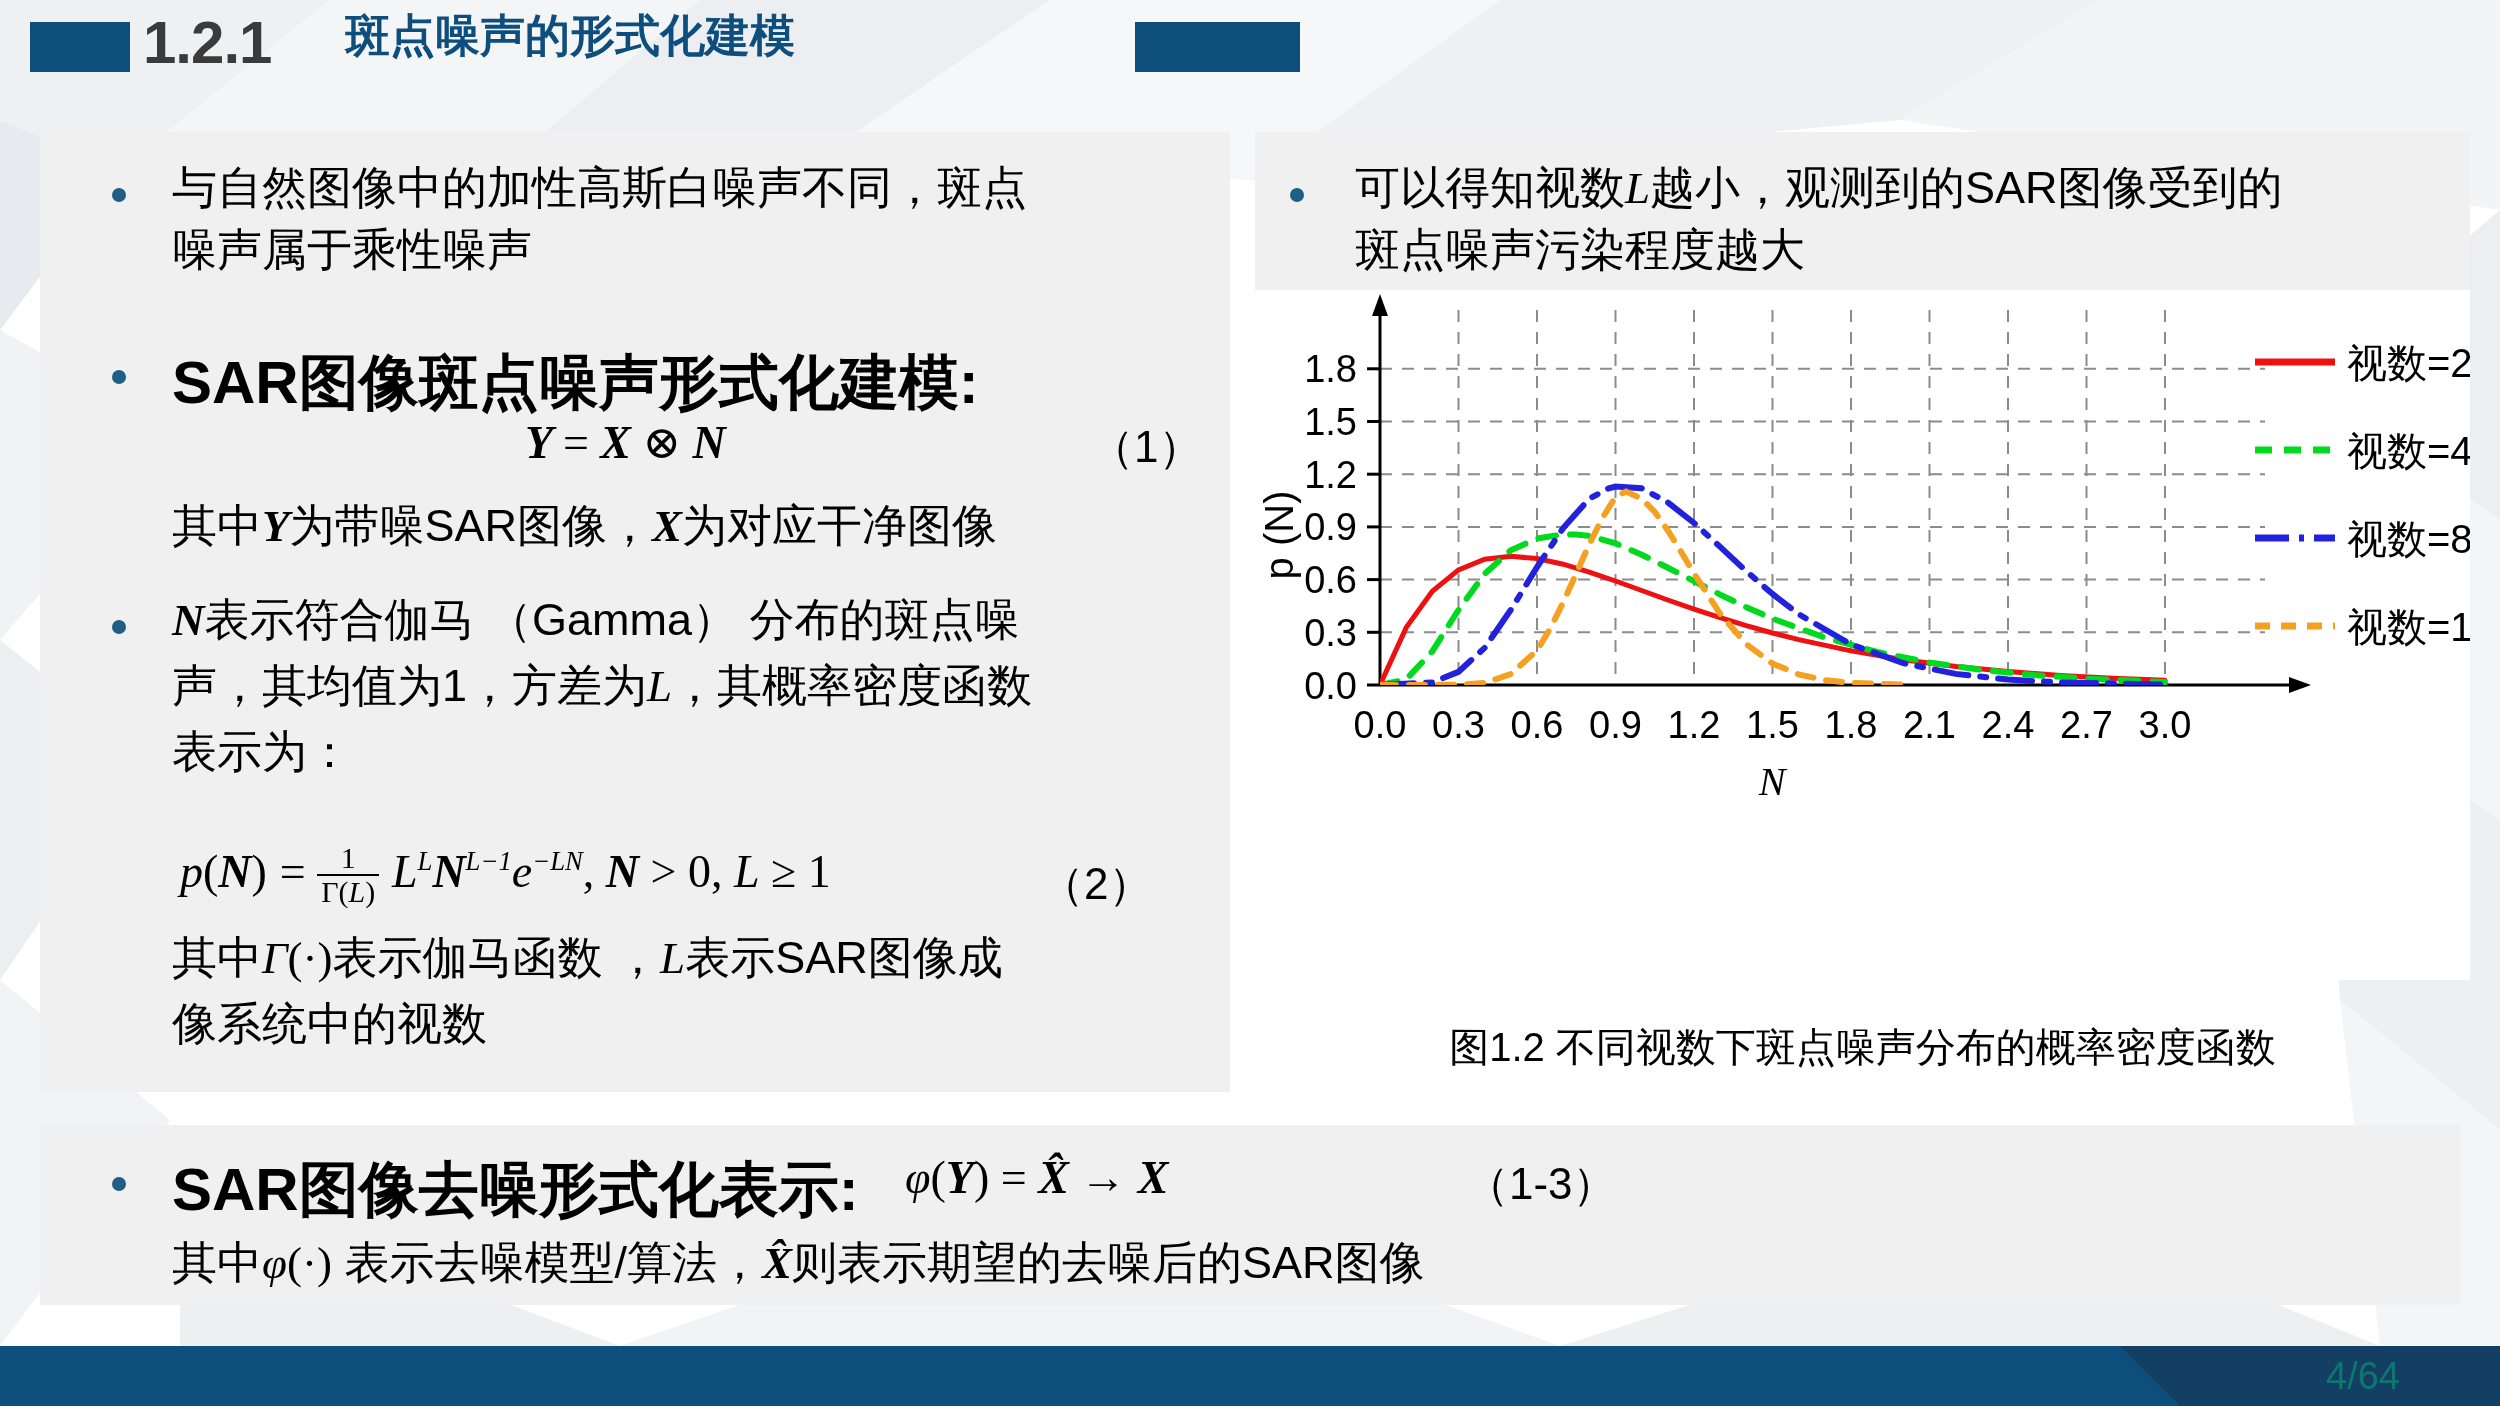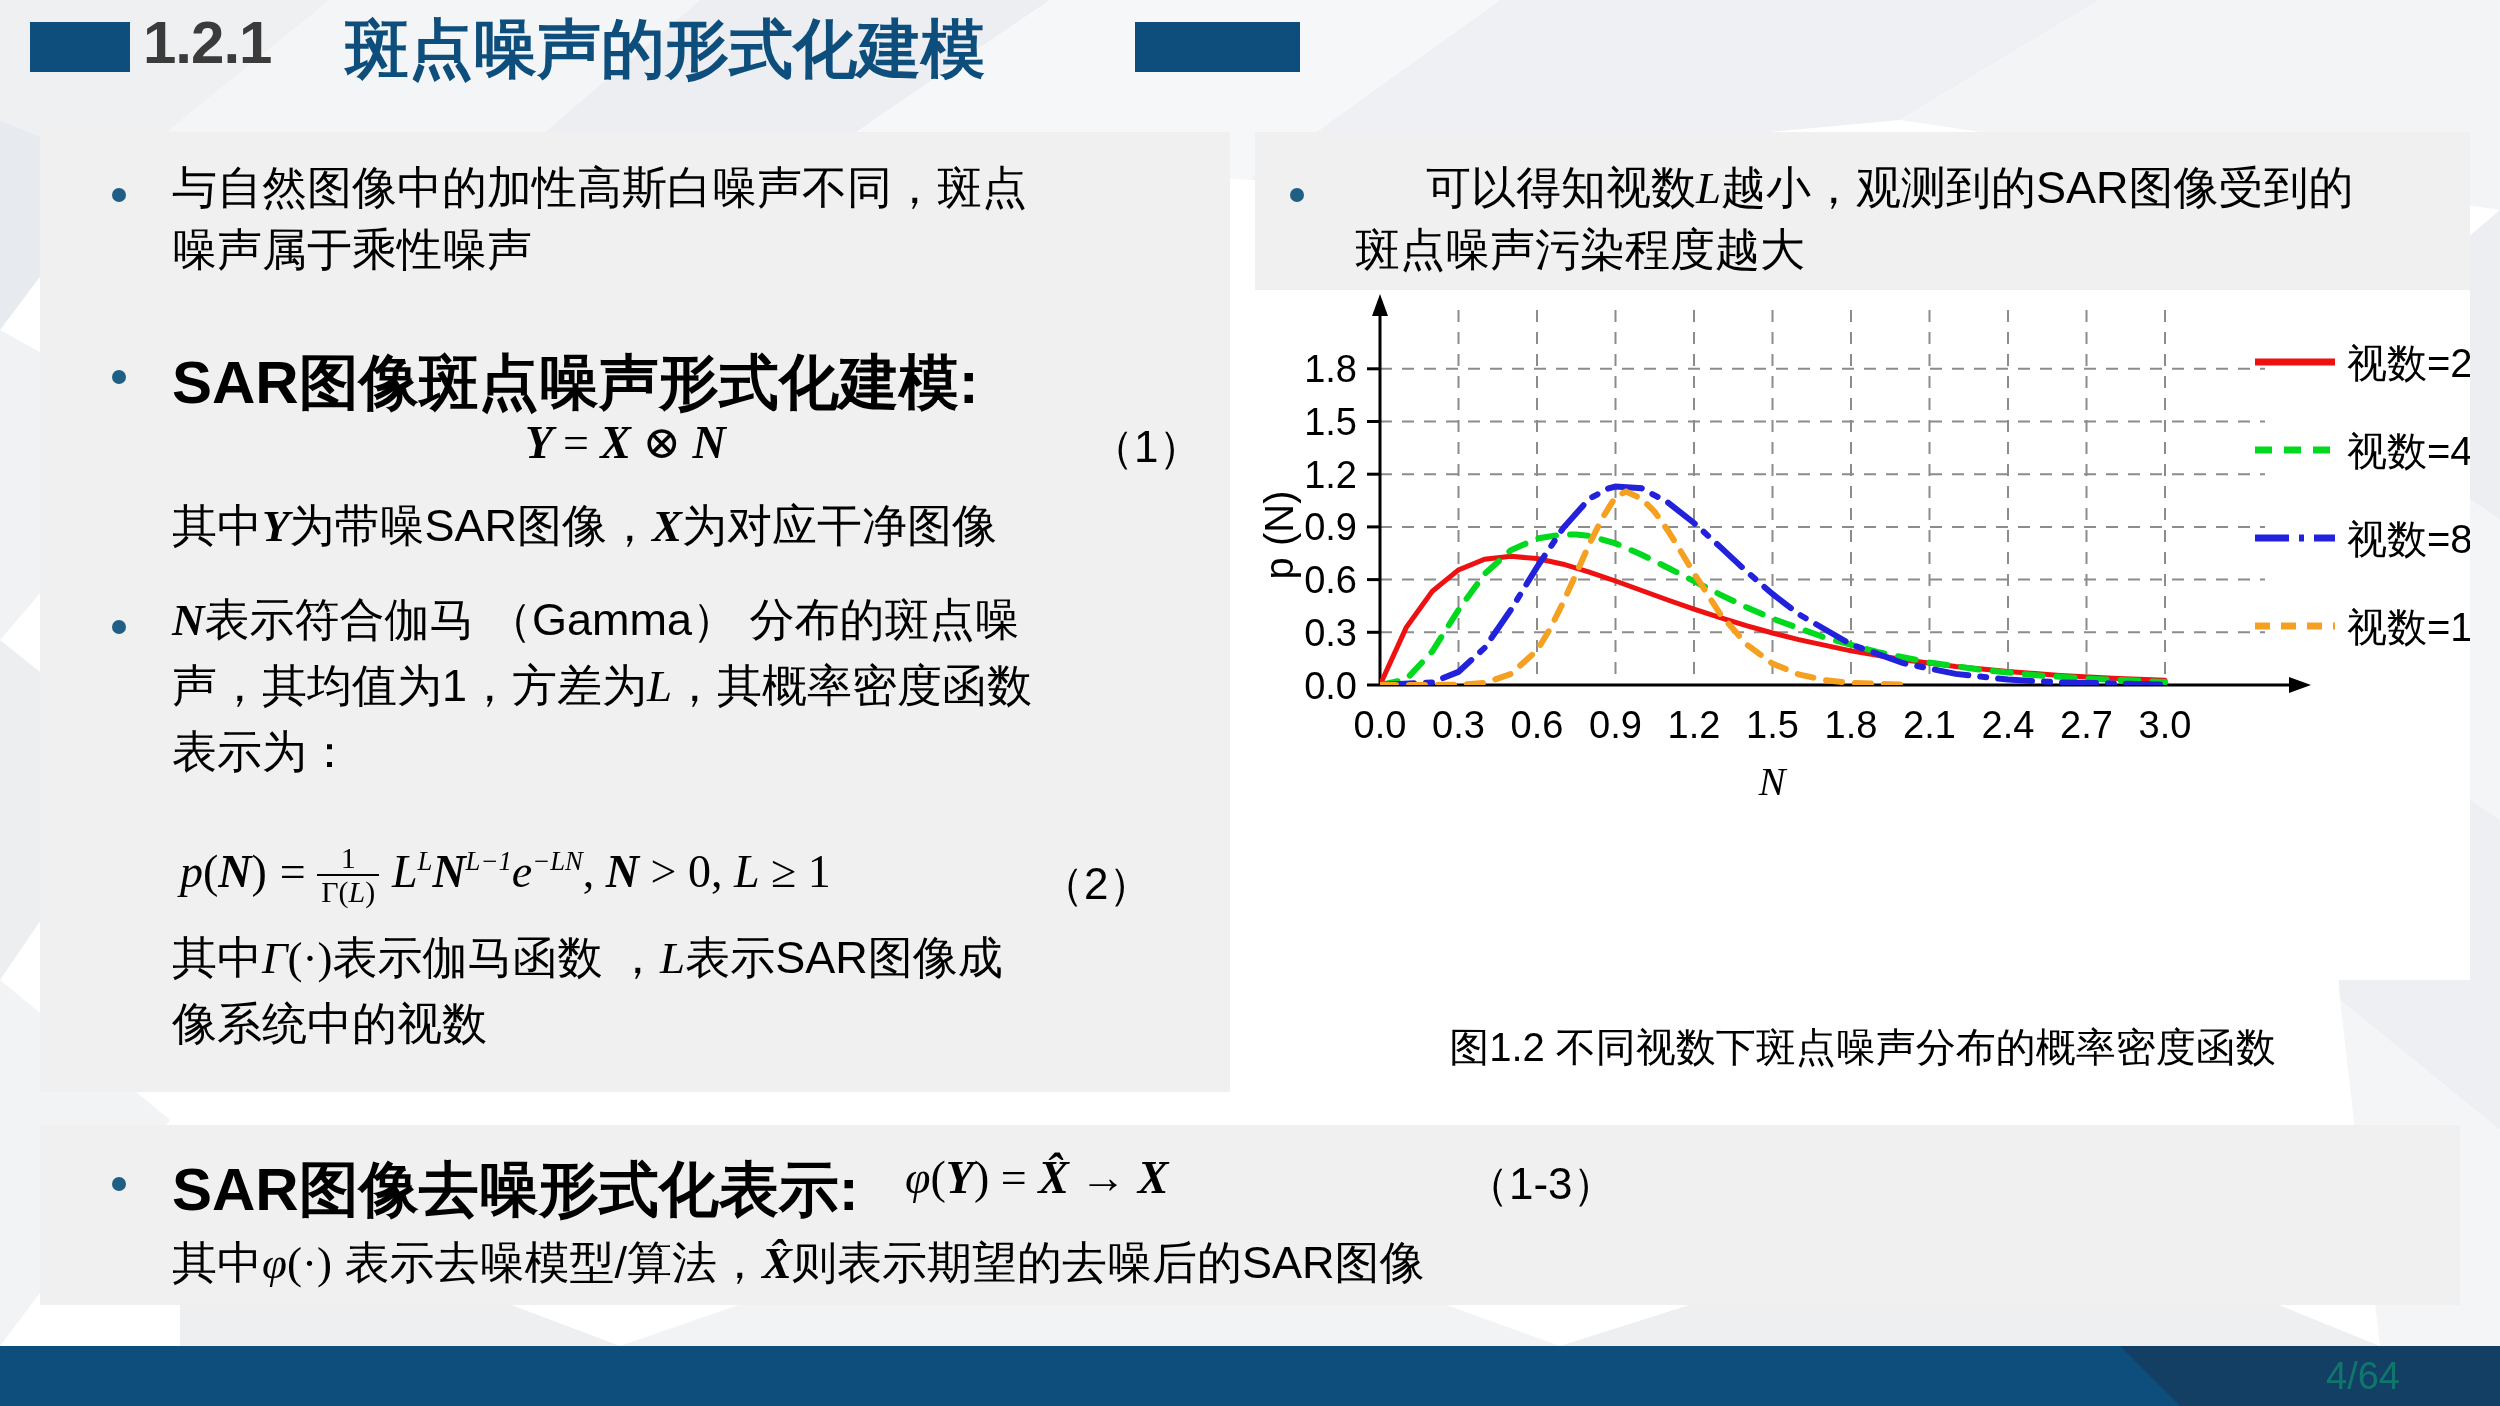--- a/index.html
+++ b/index.html
@@ -20,21 +20,21 @@
   .title-block-right{
     position:absolute;left:1135px;top:22px;width:165px;height:50px;background:#0d4e7c;
   }
   .title-num{
     position:absolute;left:143px;top:8px;
     font-size:60px;font-weight:bold;color:#3b3b3b;letter-spacing:-1px;
     font-family:"Liberation Sans","DejaVu Sans",sans-serif;
   }
   .title-text{
     position:absolute;left:345px;top:6px;
-    font-size:64px;font-weight:bold;color:#0d4e7c;letter-spacing:0px;
+    font-size:45px;font-weight:bold;color:#0d4e7c;letter-spacing:0px;
     font-family:Liberation Sans, sans-serif;
   }
 
   
   .panel{
     position:absolute;background:#f0f0f0;
   }
   .panel-left-top{left:40px;top:132px;width:1190px;height:960px;}
   .panel-right-top{left:1255px;top:132px;width:1215px;height:160px;}
   .panel-bottom{left:40px;top:1125px;width:2420px;height:180px;}
@@ -161,21 +161,21 @@
   </div>
   <div class="txt eqno" style="left:1040px;top:855px;">（2）</div>
 
   <div class="txt t-body" style="left:172px;top:930px;">
     <span>其中</span><span class="mi">Γ</span><span class="t-formula-rm" style="font-size:45px;">(·)</span><span>表示伽马函数 ，</span><span class="mi">L</span><span>表示SAR图像成</span>
   </div>
   <div class="txt t-body" style="left:172px;top:996px;">像系统中的视数</div>
 
   <div class="panel panel-right-top"></div>
   <div class="bullet-dot" style="left:1290px;top:188px;"></div>
-  <div class="txt t-body" style="left:1426px;top:160px;">
+  <div class="txt t-body" style="left:1355px;top:160px;">
     <span>可以得知视数</span><span class="mi">L</span><span>越小，观测到的SAR图像受到的</span>
   </div>
   <div class="txt t-body" style="left:1355px;top:222px;">斑点噪声污染程度越大</div>
 
   <div class="chart-box">
     <svg width="1215" height="690" viewBox="0 0 1215 690">
 
       <g stroke="#8c8c8c" stroke-width="2" stroke-dasharray="12,10">
 
         <line x1="125" y1="342.3" x2="1010" y2="342.3"></line>

